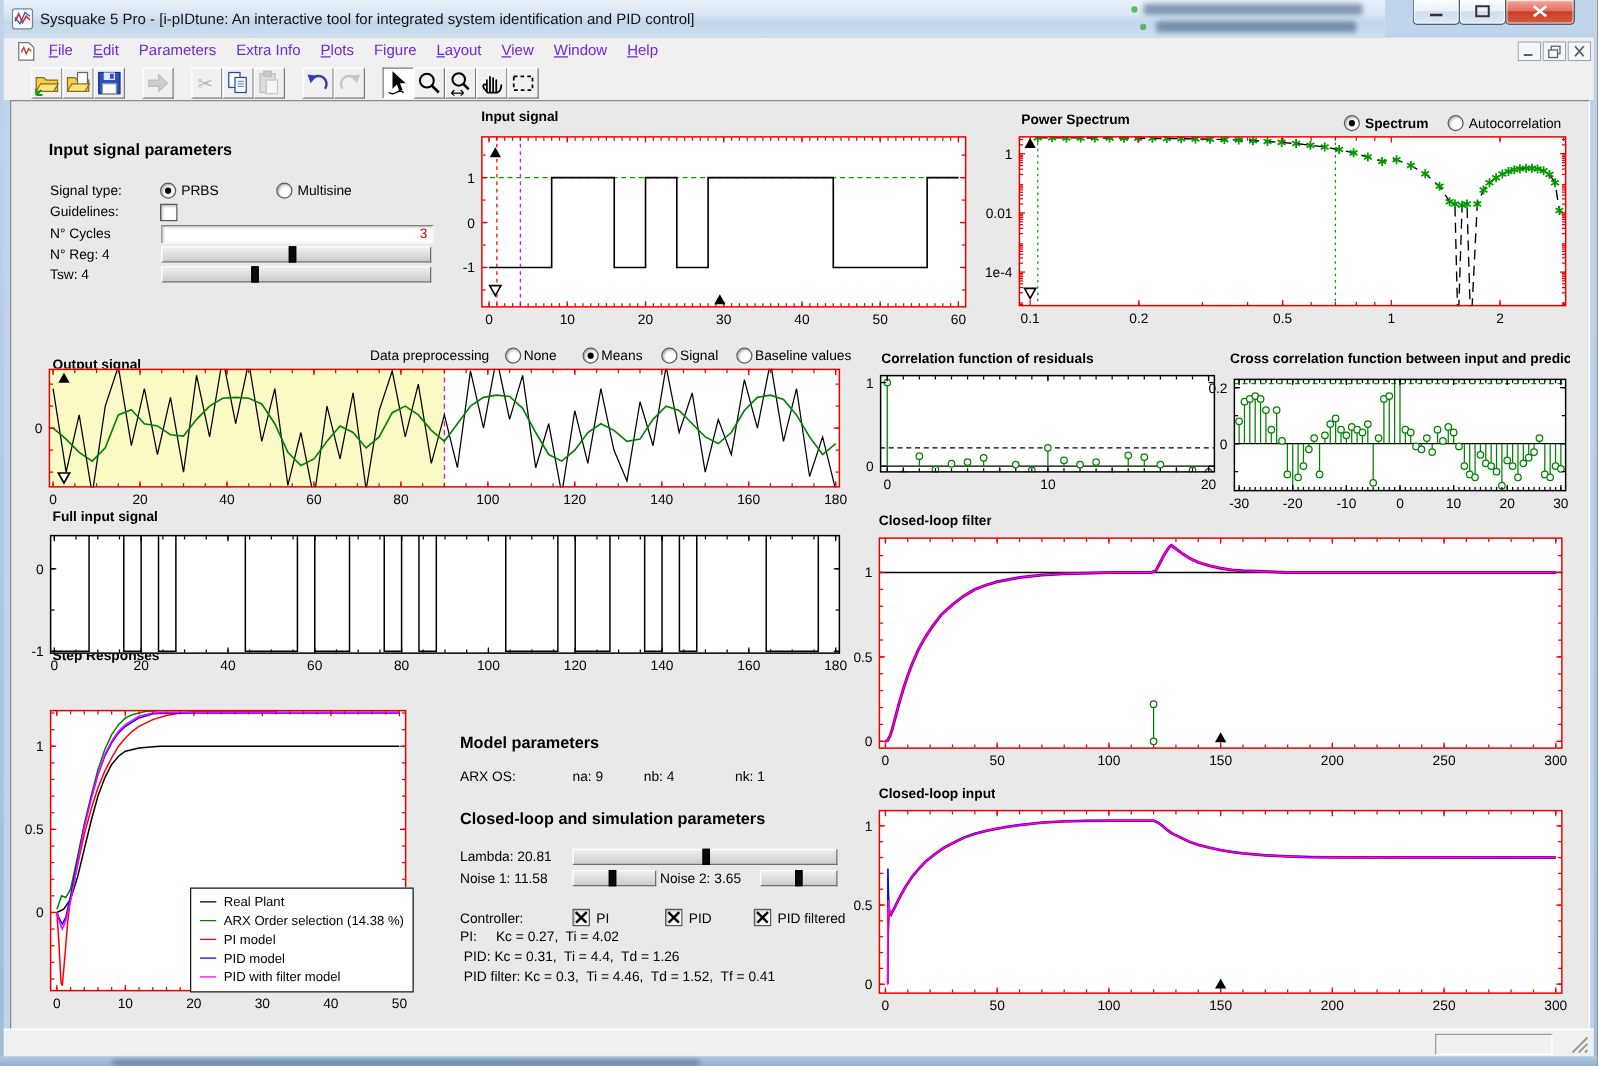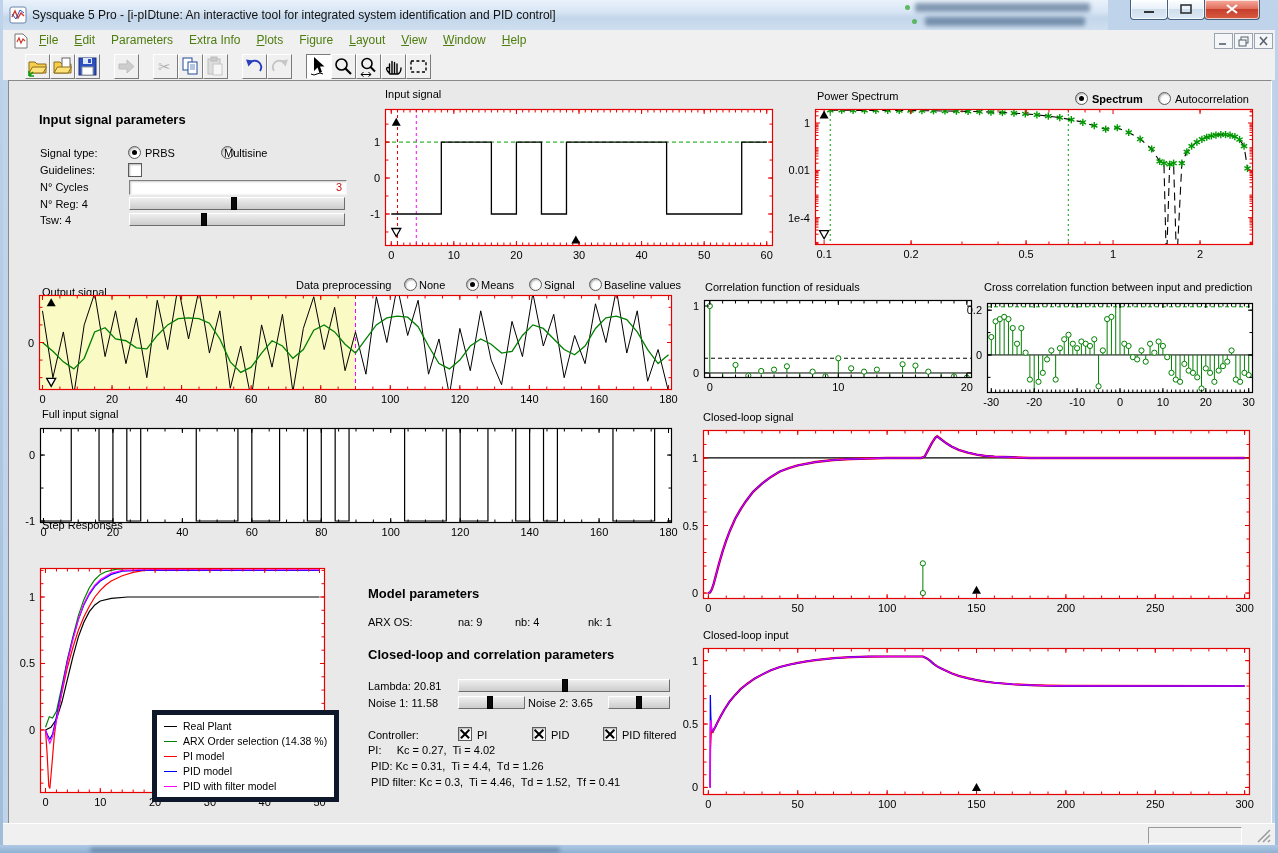--- a/index.html
+++ b/index.html
@@ -13,57 +13,57 @@
     border-bottom:1px solid #93A9C0;}
   #title-text{left:32px;top:8px;font-size:12px;color:#111;white-space:nowrap;}
   .blurbar{background:#27486e;filter:blur(2px);opacity:.5;border-radius:2px;}
   .greendot{width:5px;height:5px;background:#3fae3f;border-radius:50%;opacity:.8;filter:blur(.5px);}
   .capbtn{top:0;height:19px;border:1px solid #43607e;border-top:none;border-radius:0 0 4px 4px;
     background:linear-gradient(#FDFEFF 0%,#E9F1F9 45%,#CFDEED 50%,#DDE9F5 100%);
     box-shadow:inset 0 0 0 1px rgba(255,255,255,.7);}
   .capbtn.close{background:linear-gradient(#F5AC9E 0%,#E2705F 45%,#C6402C 50%,#D95B41 100%);}
   .side-border{top:0;width:3px;height:853px;background:linear-gradient(#BFD4EA,#9FBCD8);}
   #menubar{left:3px;top:30px;width:1272px;height:22px;background:#F0F0F0;border-bottom:1px solid #E2E2E2;}
-  .menu-item{display:inline-block;padding:3px 8px 4px 8px;font-size:12px;color:#4d7c0f;cursor:default;}
+  .menu-item{display:inline-block;padding:3px 8px 4px 8px;font-size:12px;color:#6d28d9;cursor:default;}
   #toolbar{left:3px;top:52px;width:1272px;height:28px;background:#F0F0F0;}
   .tbtn{position:relative;display:inline-block;width:23px;height:23px;margin-top:2px;vertical-align:top;
     background:#F0F0F0;border:1px solid #F0F0F0;}
   .tbtn svg{position:absolute;left:1px;top:1px;}
   .tbtn.raised{border-top:1px solid #fff;border-left:1px solid #fff;border-right:1px solid #7b7b7b;border-bottom:1px solid #7b7b7b;}
   .tbtn.pressed{background:#fff;border-top:1px solid #7b7b7b;border-left:1px solid #7b7b7b;border-right:1px solid #fff;border-bottom:1px solid #fff;}
   .tbtn.disabled svg{opacity:.4;filter:grayscale(1);}
   
   #client{left:8px;top:80px;width:1262px;height:742px;background:#E9E9E9;
     border-top:1px solid #8a8a8a;border-left:1px solid #8a8a8a;
     border-right:1px solid #fff;border-bottom:1px solid #fff;}
   #statusbar{left:3px;top:823px;width:1272px;height:22px;background:#F0F0F0;border-top:1px solid #fff;}
   #status-box{left:1148px;top:827px;width:92px;height:15px;background:#F0F0F0;
     border:1px solid #9a9a9a;border-bottom-color:#fff;border-right-color:#fff;}
   #bottom-strip{left:0;top:845px;width:1278px;height:8px;
     background:linear-gradient(#AFC9E5,#8FB0D2);}
   
   .lbl{font-size:11px;color:#000;white-space:pre;}
   .heading{font-size:13px;font-weight:bold;color:#000;white-space:nowrap;}
-  .ctitle{font-size:11px;color:#000;white-space:nowrap;overflow:hidden;}
+  .ctitle{font-size:11px;color:#000;white-space:nowrap;overflow:hidden;font-weight:bold;}
   
   .radio{width:11px;height:11px;border-radius:50%;background:#fff;border:1px solid #5a5a5a;
     box-shadow:inset 1px 1px 2px rgba(0,0,0,.35);}
   .radio.on::after{content:'';position:absolute;left:3px;top:3px;width:5px;height:5px;border-radius:50%;background:#000;}
   .checkbox{width:12px;height:12px;background:#fff;border:1px solid #5a5a5a;
     box-shadow:inset 1px 1px 2px rgba(0,0,0,.3);}
   .checkbox.on::before,.checkbox.on::after{content:'';position:absolute;left:0px;top:5px;width:12px;height:1.6px;background:#000;}
   .checkbox.on::before{transform:rotate(45deg);}
   .checkbox.on::after{transform:rotate(-45deg);}
   .field{background:#fff;border:1px solid #808080;border-bottom-color:#f5f5f5;border-right-color:#f5f5f5;
     box-shadow:inset 1px 1px 2px rgba(0,0,0,.2);color:#cc1111;font-size:11px;text-align:right;padding:0 4px;line-height:13px;}
   .slider{background:linear-gradient(#EFEFEF,#CCCCCC);border-top:1px solid #fff;border-left:1px solid #fff;
     border-right:1px solid #6e6e6e;border-bottom:1px solid #6e6e6e;}
   .slider .thumb{position:absolute;top:-1px;width:4px;height:100%;background:#0a0a0a;border:1px solid #000;}
   svg.plot{position:absolute;overflow:visible;}
-  #legend{border:5px solid #0f172a;background:#fff;padding:4px 7px 3px 7px;}
+  #legend{border:1px solid #0f172a;background:#fff;padding:4px 7px 3px 7px;}
   .legrow{font-size:10.5px;line-height:15px;white-space:nowrap;color:#000;}
   .legdash{display:inline-block;width:13px;height:0;border-top:1.6px solid #000;margin-right:6px;vertical-align:3px;}
   u{text-decoration:underline;}
 </style>
 </head>
 <body>
 
 <div id="app">
 
   <div id="titlebar" class="abs">
@@ -172,21 +172,21 @@
           </svg></div></div>
     </div>
 
   <div id="client" class="abs"></div>
 
   <div class="abs heading" style="left:39px;top:112px">Input signal parameters</div>
   <div class="abs lbl" style="left:40px;top:147px">Signal type:</div>
   <div class="abs radio on" style="left:128px;top:146px"></div>
   <div class="abs lbl" style="left:145px;top:147px">PRBS</div>
   <div class="abs radio" style="left:221px;top:146px"></div>
-  <div class="abs lbl" style="left:224px;top:147px">Multisine</div>
+  <div class="abs lbl" style="left:238px;top:147px">Multisine</div>
   <div class="abs lbl" style="left:40px;top:164px">Guidelines:</div>
   <div class="abs checkbox" style="left:128px;top:163px"></div>
   <div class="abs lbl" style="left:40px;top:181px">N° Cycles</div>
   <div class="abs field" style="left:129px;top:180px;width:208px;height:13px">3</div>
   <div class="abs lbl" style="left:40px;top:198px">N° Reg: 4</div>
   <div class="abs slider" style="left:129px;top:197px;width:214px;height:11px">
       <div class="thumb" style="left: calc(48% - 2px);"></div>
     </div>
   <div class="abs lbl" style="left:40px;top:214px">Tsw: 4</div>
   <div class="abs slider" style="left:129px;top:213px;width:214px;height:11px">
@@ -207,21 +207,21 @@
   <div class="abs radio on" style="left:466px;top:278px"></div>
   <div class="abs lbl" style="left:481px;top:279px">Means</div>
   <div class="abs radio" style="left:529px;top:278px"></div>
   <div class="abs lbl" style="left:544px;top:279px">Signal</div>
   <div class="abs radio" style="left:589px;top:278px"></div>
   <div class="abs lbl" style="left:604px;top:279px">Baseline values</div>
 
   <div class="abs ctitle" style="left:705px;top:281px">Correlation function of residuals</div>
   <div class="abs ctitle" style="left:984px;top:281px;width:272px">Cross correlation function between input and prediction e</div>
   <div class="abs ctitle" style="left:42px;top:408px">Full input signal</div>
-  <div class="abs ctitle" style="left:703px;top:411px">Closed-loop signal</div>
+  <div class="abs ctitle" style="left:703px;top:411px">Closed-loop filter</div>
   <div class="abs ctitle" style="left:42px;top:519px">Step Responses</div>
   <div class="abs ctitle" style="left:703px;top:629px">Closed-loop input</div>
 
   <svg class="plot" style="left:385px;top:109px" width="388" height="137">
       <rect x="0" y="0" width="388" height="137" fill="#ffffff"></rect>
       <clipPath id="cp0">
         <rect x="0" y="0" width="388" height="137"></rect>
       </clipPath>
       <g clip-path="url(#cp0)">
         <line x1="12.516129032258064" x2="12.516129032258064" y1="0" y2="137" stroke="#ee0000" stroke-width="1" stroke-dasharray="3,3"></line>
@@ -1746,21 +1746,21 @@
       <div class="legrow"><span class="legdash" style="border-top-color: rgb(255, 0, 0);"></span>PI model</div>
       <div class="legrow"><span class="legdash" style="border-top-color: rgb(0, 0, 255);"></span>PID model</div>
       <div class="legrow"><span class="legdash" style="border-top-color: rgb(255, 0, 255);"></span>PID with filter model</div>
     </div>
 
   <div class="abs heading" style="left:368px;top:586px">Model parameters</div>
   <div class="abs lbl" style="left:368px;top:616px">ARX OS:</div>
   <div class="abs lbl" style="left:458px;top:616px">na: 9</div>
   <div class="abs lbl" style="left:515px;top:616px">nb: 4</div>
   <div class="abs lbl" style="left:588px;top:616px">nk: 1</div>
-  <div class="abs heading" style="left:368px;top:647px">Closed-loop and correlation parameters</div>
+  <div class="abs heading" style="left:368px;top:647px">Closed-loop and simulation parameters</div>
   <div class="abs lbl" style="left:368px;top:680px">Lambda: 20.81</div>
   <div class="abs slider" style="left:458px;top:679px;width:210px;height:11px">
       <div class="thumb" style="left: calc(50% - 2px);"></div>
     </div>
   <div class="abs lbl" style="left:368px;top:697px">Noise 1: 11.58</div>
   <div class="abs slider" style="left:458px;top:696px;width:65px;height:11px">
       <div class="thumb" style="left: calc(46% - 2px);"></div>
     </div>
   <div class="abs lbl" style="left:528px;top:697px">Noise 2: 3.65</div>
   <div class="abs slider" style="left:608px;top:696px;width:60px;height:11px">

